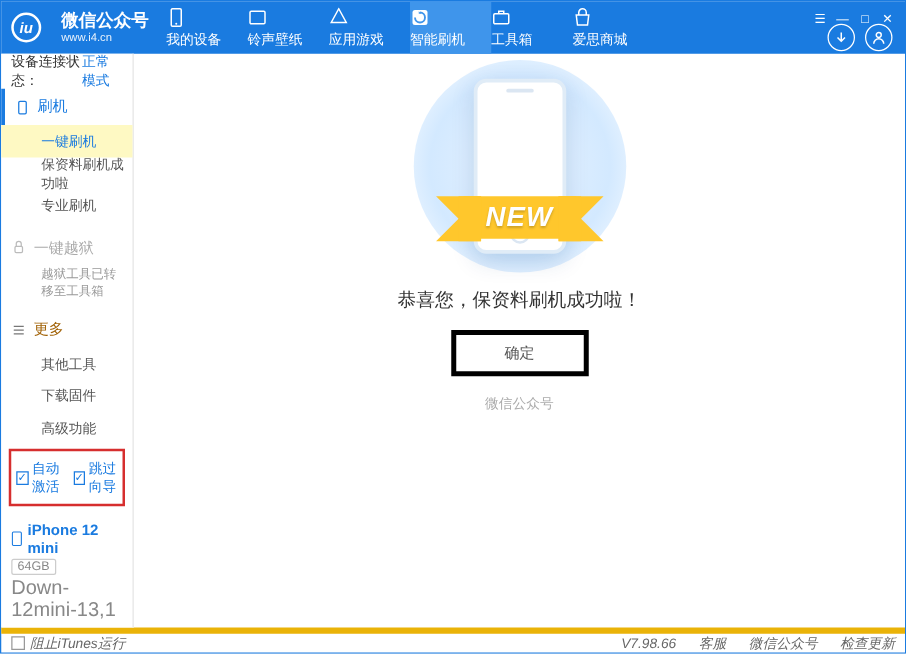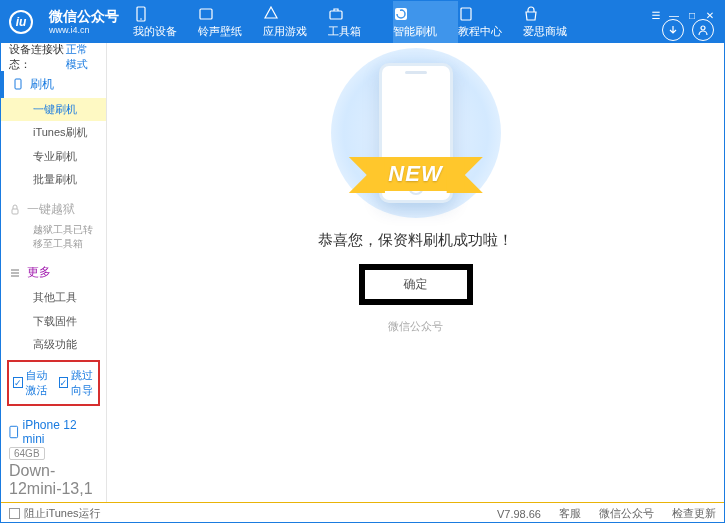--- a/index.html
+++ b/index.html
@@ -15,49 +15,49 @@
 .nav-item.active { background: #3f95eb; }
 .nav-icon { width: 16px; height: 16px; display: flex; align-items: center; justify-content: center; }
 .title-controls { display: flex; align-items: center; gap: 10px; margin-left: auto; }
 .win-btns { display: flex; gap: 6px; font-size: 10px; margin-bottom: 14px; }
 .win-btn { width: 12px; height: 12px; display: flex; align-items: center; justify-content: center; cursor: pointer; font-size: 10px; }
 .circ-btn { width: 22px; height: 22px; border: 1.5px solid #fff; border-radius: 50%; display: flex; align-items: center; justify-content: center; cursor: pointer; }
 .body { display: flex; height: 459px; }
 .sidebar { width: 106px; border-right: 1px solid #e5e5e5; display: flex; flex-direction: column; background: #fff; }
 .status-row { height: 28px; font-size: 11px; padding: 0 8px; display: flex; align-items: center; color: #333; }
 .status-val { color: #1a7be0; }
-.side-sec { display: flex; align-items: center; height: 30px; padding: 0 8px; gap: 6px; color: #a21caf; font-size: 12px; cursor: pointer; }
+.side-sec { display: flex; align-items: center; height: 30px; padding: 0 8px; gap: 6px; color: #a16207; font-size: 12px; cursor: pointer; }
 .side-sec.head { border-left: 3px solid #1a7be0; color: #1a7be0; font-weight: 500; }
 .side-sub { height: 26px; display: flex; align-items: center; padding-left: 32px; font-size: 11px; color: #555; cursor: pointer; }
 .side-sub.active { background: #fef9c3; color: #1a7be0; }
 .lock-sec { color: #aaa; }
 .lock-note { font-size: 10px; color: #999; padding: 0 8px 8px 32px; line-height: 1.4; }
 .side-gap { height: 6px; }
 .checks { border: 2px solid #d62e2e; margin: 4px 6px 8px; padding: 6px 4px; display: flex; gap: 10px; align-items: center; font-size: 11px; }
 .chk { color: #1a7be0; display: flex; align-items: center; gap: 3px; cursor: pointer; }
 .chkbox { width: 11px; height: 11px; border: 1px solid #1a7be0; display: inline-flex; align-items: center; justify-content: center; font-size: 9px; color: #1a7be0; }
 .device { padding: 4px 8px; flex: 1; }
-.dev-name { color: #1a7be0; font-size: 12px; font-weight: 400; display: flex; align-items: center; gap: 4px; }
+.dev-name { color: #1a7be0; font-size: 12px; font-weight: 700; display: flex; align-items: center; gap: 4px; }
 .dev-cap { display: inline-block; border: 1px solid #ccc; border-radius: 2px; padding: 0 4px; font-size: 10px; color: #888; margin-top: 0; }
 .dev-file { font-size: 16px; color: #888; margin-top: 2px; }
 .main { flex: 1; display: flex; flex-direction: column; align-items: center; position: relative; }
 .phone-wrap { position: relative; width: 200px; height: 180px; display: flex; align-items: center; justify-content: center; }
 .halo { position: absolute; width: 170px; height: 170px; border-radius: 50%; background: radial-gradient(circle,#e8f3ff 0%,#d3e9ff 60%,#fff 100%); }
 .phone { position: relative; width: 74px; height: 140px; background: #fff; border: 3px solid #e0ecf7; border-radius: 10px; box-shadow: 0 6px 18px rgba(0,60,120,.15); }
 .phone::before { content:""; position:absolute; top:5px; left:50%; transform:translateX(-50%); width:22px; height:3px; background:#dbe6f2; border-radius:2px; }
 .phone::after { content:""; position:absolute; bottom:5px; left:50%; transform:translateX(-50%); width:12px; height:12px; border:2px solid #dbe6f2; border-radius:50%; }
 .ribbon { position: absolute; bottom: 32px; left: 50%; transform: translateX(-50%); }
 .ribbon-center { background: #ffc72c; color: #fff; font-weight: 900; font-style: italic; font-size: 22px; padding: 4px 18px; text-shadow: 0 1px 2px rgba(0,0,0,.2); position: relative; letter-spacing: 1px; }
 .ribbon-center::before, .ribbon-center::after { content:""; position:absolute; top:0; width:0; height:0; border:18px solid #ffc72c; }
 .ribbon-center::before { left:-22px; border-left-color:transparent; }
 .ribbon-center::after { right:-22px; border-right-color:transparent; }
 .success-msg { font-size: 15px; color: #333; margin-top: 8px; }
-.ok-btn { margin-top: 14px; border: 6px solid #000000; background: #fff; padding: 6px 39px; font-size: 12px; color: #555; cursor: pointer; }
+.ok-btn { margin-top: 14px; border: 4px solid #000000; background: #fff; padding: 6px 39px; font-size: 12px; color: #555; cursor: pointer; }
 .log-link { margin-top: 14px; font-size: 11px; color: #aaa; cursor: pointer; }
-.statusbar { height: 22px; border-top: 1px solid #eab308; display: flex; align-items: center; font-size: 11px; padding: 0 8px; color: #666; }
+.statusbar { height: 22px; border-top: 5px solid #eab308; display: flex; align-items: flex-start; font-size: 11px; padding: 0 8px; color: #666; font-style: italic; }
 .sb-left { display: flex; align-items: center; gap: 4px; }
 .sb-chk { width: 11px; height: 11px; border: 1px solid #999; display: inline-block; }
 .sb-right { margin-left: auto; display: flex; gap: 18px; align-items: center; }
 .sb-link { cursor: pointer; }
 svg { display: block; }
 </style>
 </head>
 <body>
 
 <div class="window">
@@ -88,46 +88,38 @@
         <span>铃声壁纸</span>
       </div>
       <div class="nav-item">
         <span class="nav-icon">
             <svg width="16" height="16" viewBox="0 0 16 16">
               <path d="M8 1 L14 12 H2 Z" fill="none" stroke="#fff" stroke-width="1.2"></path>
             </svg>
           </span>
         <span>应用游戏</span>
       </div>
-      <div class="nav-item">
-        <span class="nav-icon">
-            <svg width="16" height="16" viewBox="0 0 16 16">
-              <rect x="2" y="5" width="12" height="8" rx="1" fill="none" stroke="#fff" stroke-width="1.2"></rect>
-              <path d="M6 5 V3 H10 V5" fill="none" stroke="#fff" stroke-width="1.2"></path>
-            </svg>
-          </span>
-        <span>工具箱</span>
-      </div>
       <div class="nav-item active">
         <span class="nav-icon">
             <svg width="16" height="16" viewBox="0 0 16 16">
               <rect x="2" y="2" width="12" height="12" rx="2" fill="#fff"></rect>
               <path d="M8 4 A4 4 0 1 1 4 8" fill="none" stroke="#3f95eb" stroke-width="1.5"></path>
               <path d="M7 3 L9 5 L7 5 Z" fill="#3f95eb"></path>
             </svg>
           </span>
         <span>智能刷机</span>
       </div>
       <div class="nav-item">
         <span class="nav-icon">
             <svg width="16" height="16" viewBox="0 0 16 16">
-              <rect x="3" y="2" width="10" height="12" rx="1" fill="none" stroke="#fff" stroke-width="1.2"></rect>
-            </svg>
-          </span>
-        <span>教程中心</span>
+              <rect x="2" y="5" width="12" height="8" rx="1" fill="none" stroke="#fff" stroke-width="1.2"></rect>
+              <path d="M6 5 V3 H10 V5" fill="none" stroke="#fff" stroke-width="1.2"></path>
+            </svg>
+          </span>
+        <span>工具箱</span>
       </div>
       <div class="nav-item">
         <span class="nav-icon">
             <svg width="16" height="16" viewBox="0 0 16 16">
               <path d="M3 6 H13 L12 14 H4 Z M5 6 V4 a3 3 0 0 1 6 0 V6" fill="none" stroke="#fff" stroke-width="1.2"></path>
             </svg>
           </span>
         <span>爱思商城</span>
       </div>
     </div>
@@ -160,23 +152,22 @@
         <span>设备连接状态：</span>
         <span class="status-val">正常模式</span>
       </div>
       <div class="side-sec head">
         <svg width="12" height="12" viewBox="0 0 12 12">
             <rect x="3" y="1" width="6" height="10" rx="1" fill="none" stroke="#1a7be0" stroke-width="1"></rect>
           </svg>
         <span>刷机</span>
       </div>
       <div class="side-sub active">一键刷机</div>
-      <div class="side-sub">iTunes刷机</div>
+      <div class="side-sub">保资料刷机成功啦</div>
       <div class="side-sub">专业刷机</div>
-      <div class="side-sub">批量刷机</div>
       <div class="side-gap"></div>
       <div class="side-sec lock-sec">
         <svg width="12" height="12" viewBox="0 0 12 12">
             <rect x="3" y="5" width="6" height="5" rx="1" fill="none" stroke="#bbb" stroke-width="1"></rect>
             <path d="M4 5 V3 a2 2 0 0 1 4 0 V5" fill="none" stroke="#bbb" stroke-width="1"></path>
           </svg>
         <span>一键越狱</span>
       </div>
       <div class="lock-note">越狱工具已转移至工具箱</div>
       <div class="side-sec">

